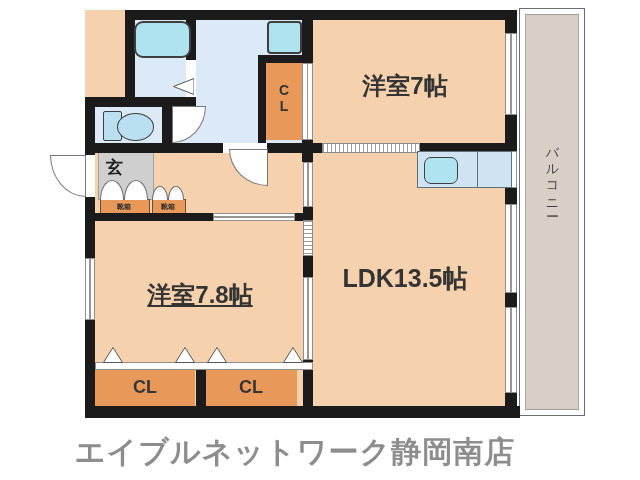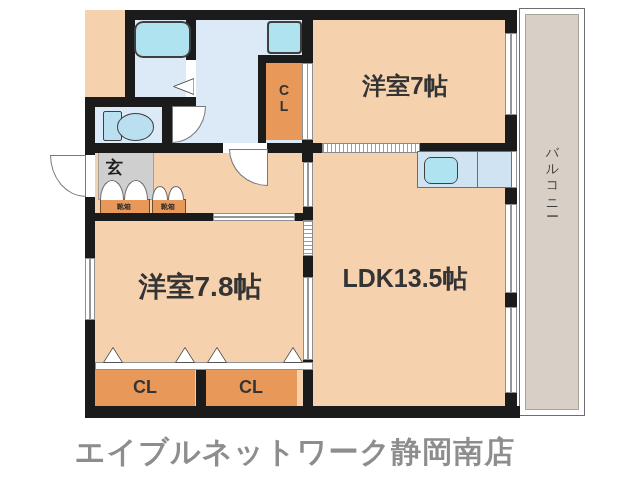--- a/index.html
+++ b/index.html
@@ -122,21 +122,21 @@
   <div class="fx" style="left:134px;top:21px;width:57px;height:37px;border-width:2px;border-radius:9px;"></div>
   <div class="fx" style="left:267px;top:21px;width:35px;height:33px;border-width:2px;border-radius:4px;"></div>
   <div class="abs" style="left:417px;top:151px;width:95px;height:37px;background:#cfe3f3;border:1px solid #5f7282;"></div>
   <div class="abs" style="left:477px;top:152px;width:1px;height:35px;background:#5f7282;"></div>
   <div class="fx" style="left:424px;top:157px;width:34px;height:27px;border-radius:7px;"></div>
   <div class="fx" style="left:103px;top:111px;width:19px;height:30px;border-radius:2px;background:#b9dff0;"></div>
   <div class="fx" style="left:117px;top:113px;width:37px;height:28px;border-radius:50%;background:#b9dff0;"></div>
 
   <div class="lbl" style="left:325px;top:70px;width:160px;font-size:24px;">洋室7帖</div>
   <div class="lbl" style="left:320px;top:262px;width:170px;font-size:25px;">LDK13.5帖</div>
-  <div class="lbl" style="left:120px;top:268px;width:160px;font-size:28px;">洋室7.8帖</div>
+  <div class="lbl" style="left:120px;top:279px;width:160px;font-size:24px;text-decoration:underline;">洋室7.8帖</div>
   <div class="lbl" style="left:106px;top:156px;font-size:17px;color:#1e1e1e;">玄</div>
   <div class="lbl vtext" style="left:276px;top:82px;font-size:14px;color:#333;">CL</div>
   <div class="lbl" style="left:95px;top:377px;width:100px;font-size:18px;">CL</div>
   <div class="lbl" style="left:205px;top:377px;width:92px;font-size:18px;">CL</div>
   <div class="lbl tiny" style="left:100px;top:202px;width:48px;">靴箱</div>
   <div class="lbl tiny" style="left:152px;top:202px;width:32px;">靴箱</div>
 
   <div class="caption" style="left:60px;top:432px;width:470px;font-family:Liberation Serif, serif;">エイブルネットワーク静岡南店</div>
 
 </div>

